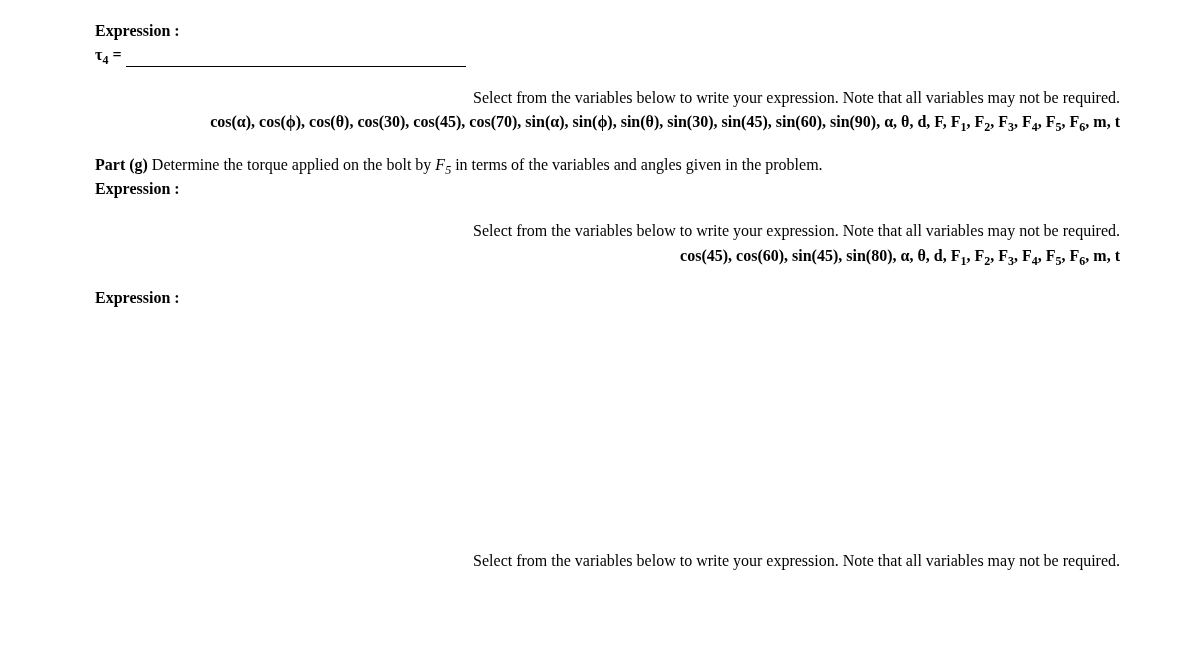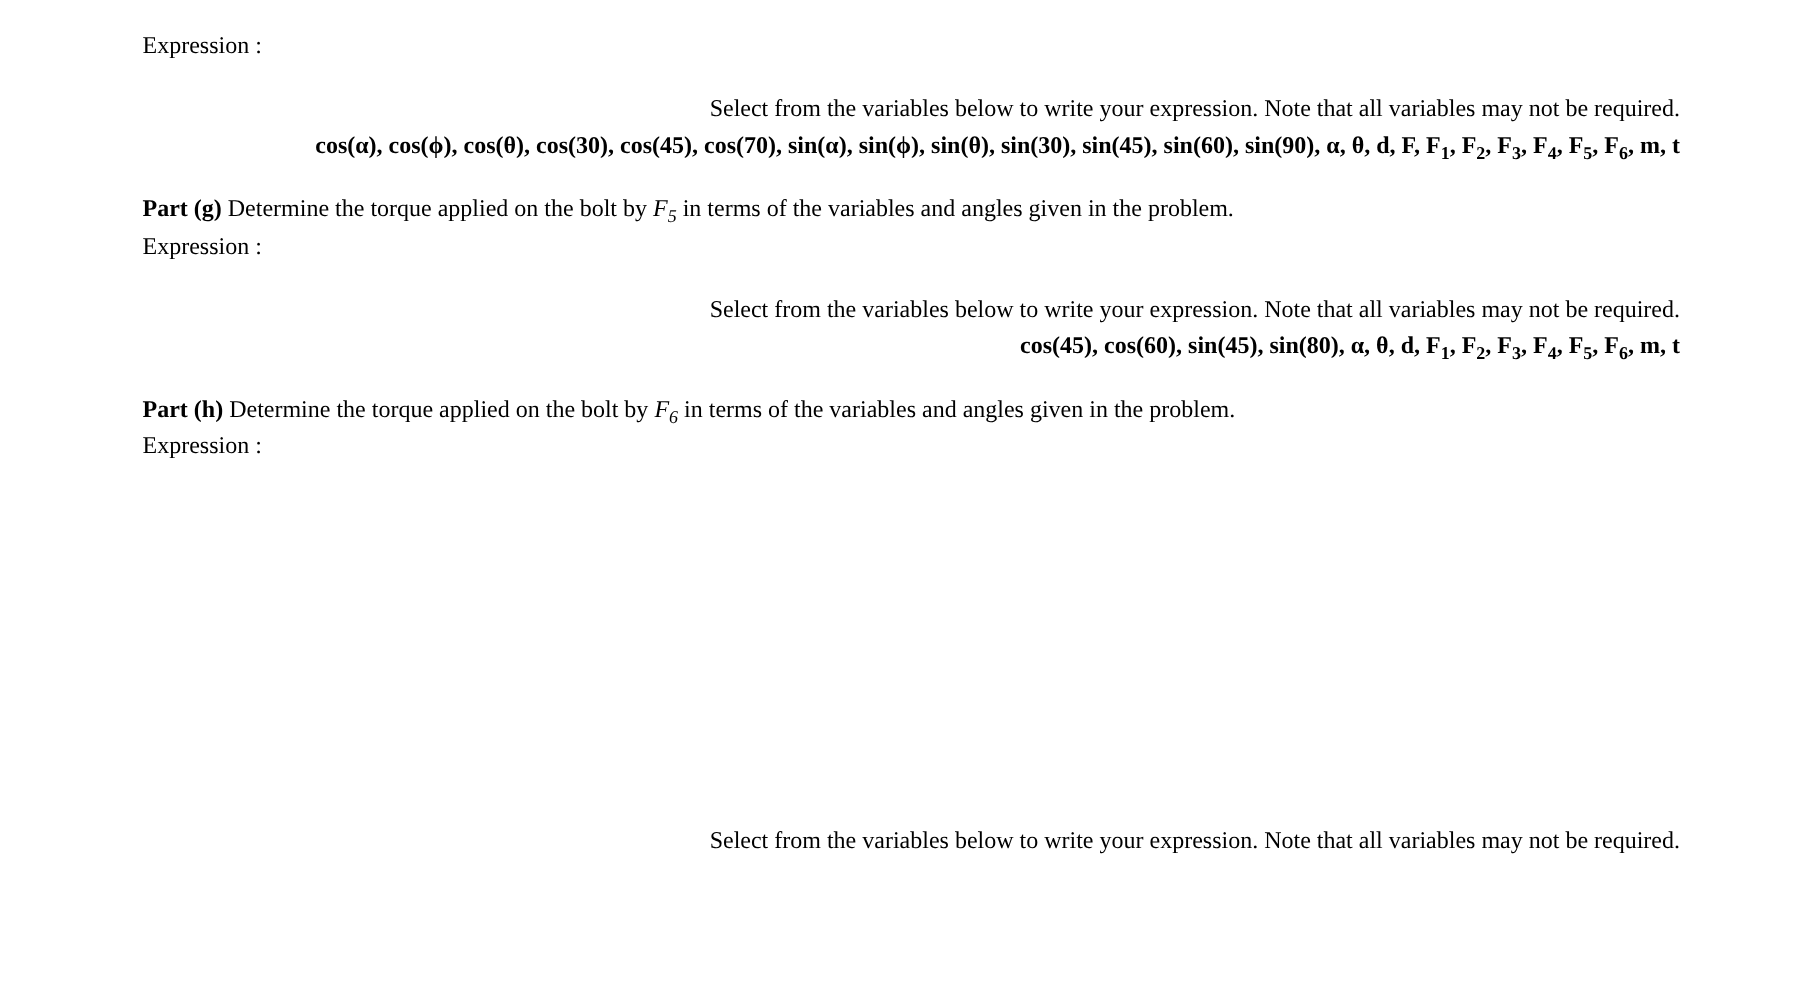--- a/index.html
+++ b/index.html
@@ -26,21 +26,21 @@
     }
     .italic {
       font-style: italic;
     }
     .sub {
       font-size: 0.75em;
       vertical-align: sub;
       line-height: 0;
     }
     .expr-label {
-      font-weight: normal;
+      font-weight: bold;
       margin-bottom: 2px;
     }
     .expr-line {
       display: flex;
       align-items: flex-end;
       margin-bottom: 2px;
     }
     .tau-var {
       font-weight: bold;
       white-space: nowrap;
@@ -65,20 +65,24 @@
     }
     .hidden-gap {
       height: 200px;
     }
   </style>
 </head>
 <body>
 
 <div class="part-block">
   <div class="expr-label">Expression   :</div>
+  <div class="expr-line">
+    <span class="tau-var"><span>τ</span><span class="sub">4</span><span> =</span></span>
+    <span class="underline-input"></span>
+  </div>
 </div>
 
 <div class="select-block">
   <div class="select-note">Select from the variables below to write your expression. Note that all variables may not be required.</div>
   <div class="var-list">
     <span>cos(α), cos(ϕ), cos(θ), cos(30), cos(45), cos(70), sin(α), sin(ϕ), sin(θ), sin(30), sin(45), sin(60), sin(90), α, θ, d, F, F</span><span class="sub">1</span><span>, F</span><span class="sub">2</span><span>, F</span><span class="sub">3</span><span>, F</span><span class="sub">4</span><span>, F</span><span class="sub">5</span><span>, F</span><span class="sub">6</span><span>, m, t</span>
   </div>
 </div>
 
 <div class="part-block">
@@ -89,23 +93,20 @@
 </div>
 
 <div class="select-block">
   <div class="select-note">Select from the variables below to write your expression. Note that all variables may not be required.</div>
   <div class="var-list">
     <span>cos(45), cos(60), sin(45), sin(80), α, θ, d, F</span><span class="sub">1</span><span>, F</span><span class="sub">2</span><span>, F</span><span class="sub">3</span><span>, F</span><span class="sub">4</span><span>, F</span><span class="sub">5</span><span>, F</span><span class="sub">6</span><span>, m, t</span>
   </div>
 </div>
 
 <div class="part-block">
-  <div class="part-header">
-    <span class="bold">Part (h)</span><span> Determine the torque applied on the bolt by </span><span class="italic">F</span><span class="italic sub">6</span><span> in terms of the variables and angles given in the problem.</span>
-  </div>
   <div class="expr-label">Expression   :</div>
 </div>
 
 <div class="hidden-gap"></div>
 
 <div class="select-block" style="margin-bottom:0;">
   <div class="select-note">Select from the variables below to write your expression. Note that all variables may not be required.</div>
 
 </div>
 

